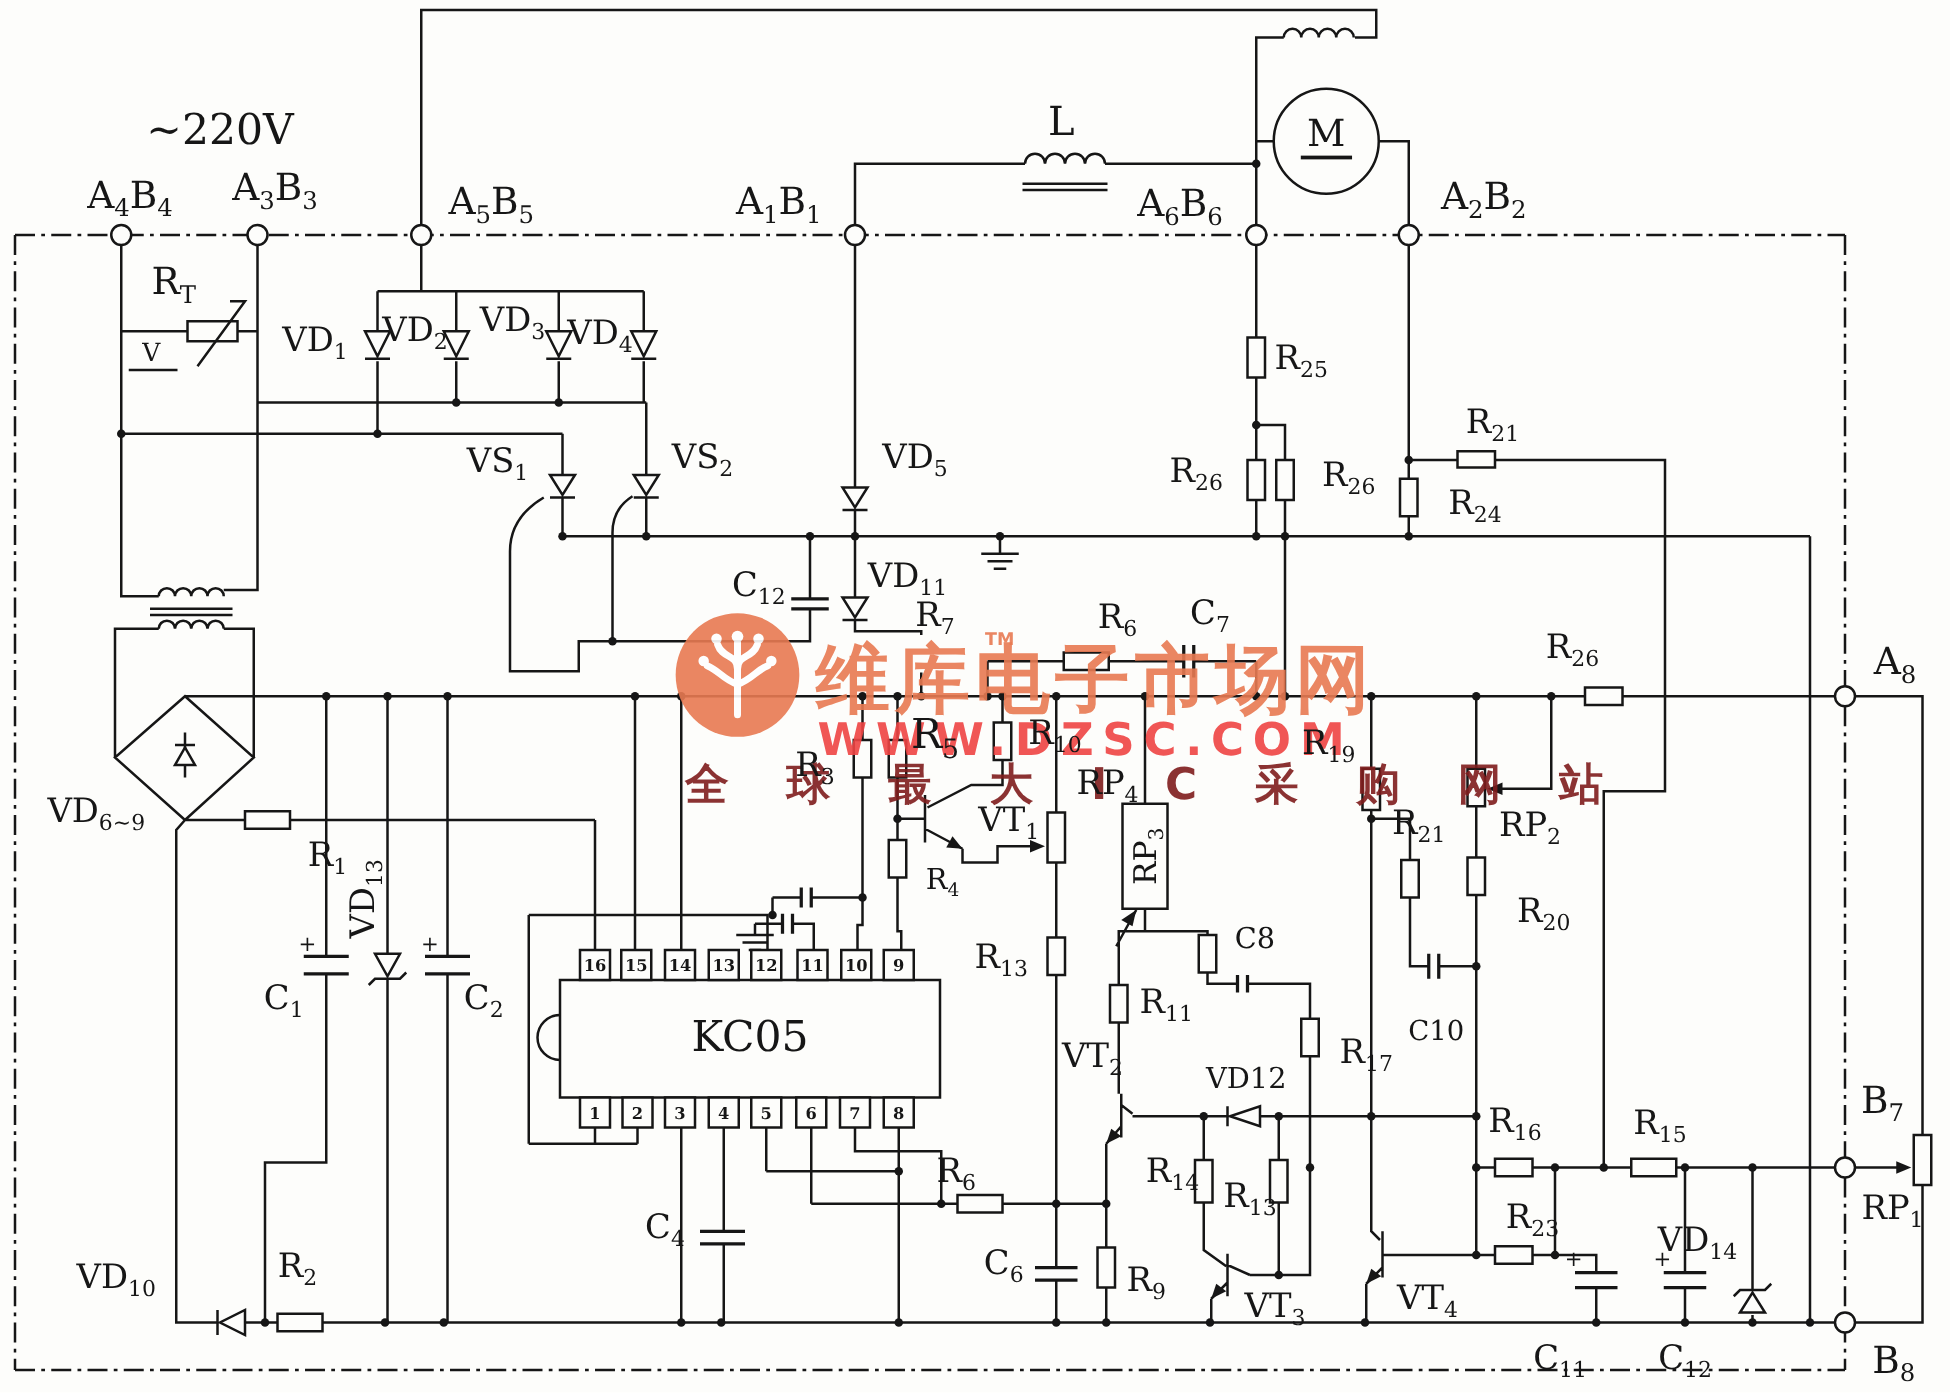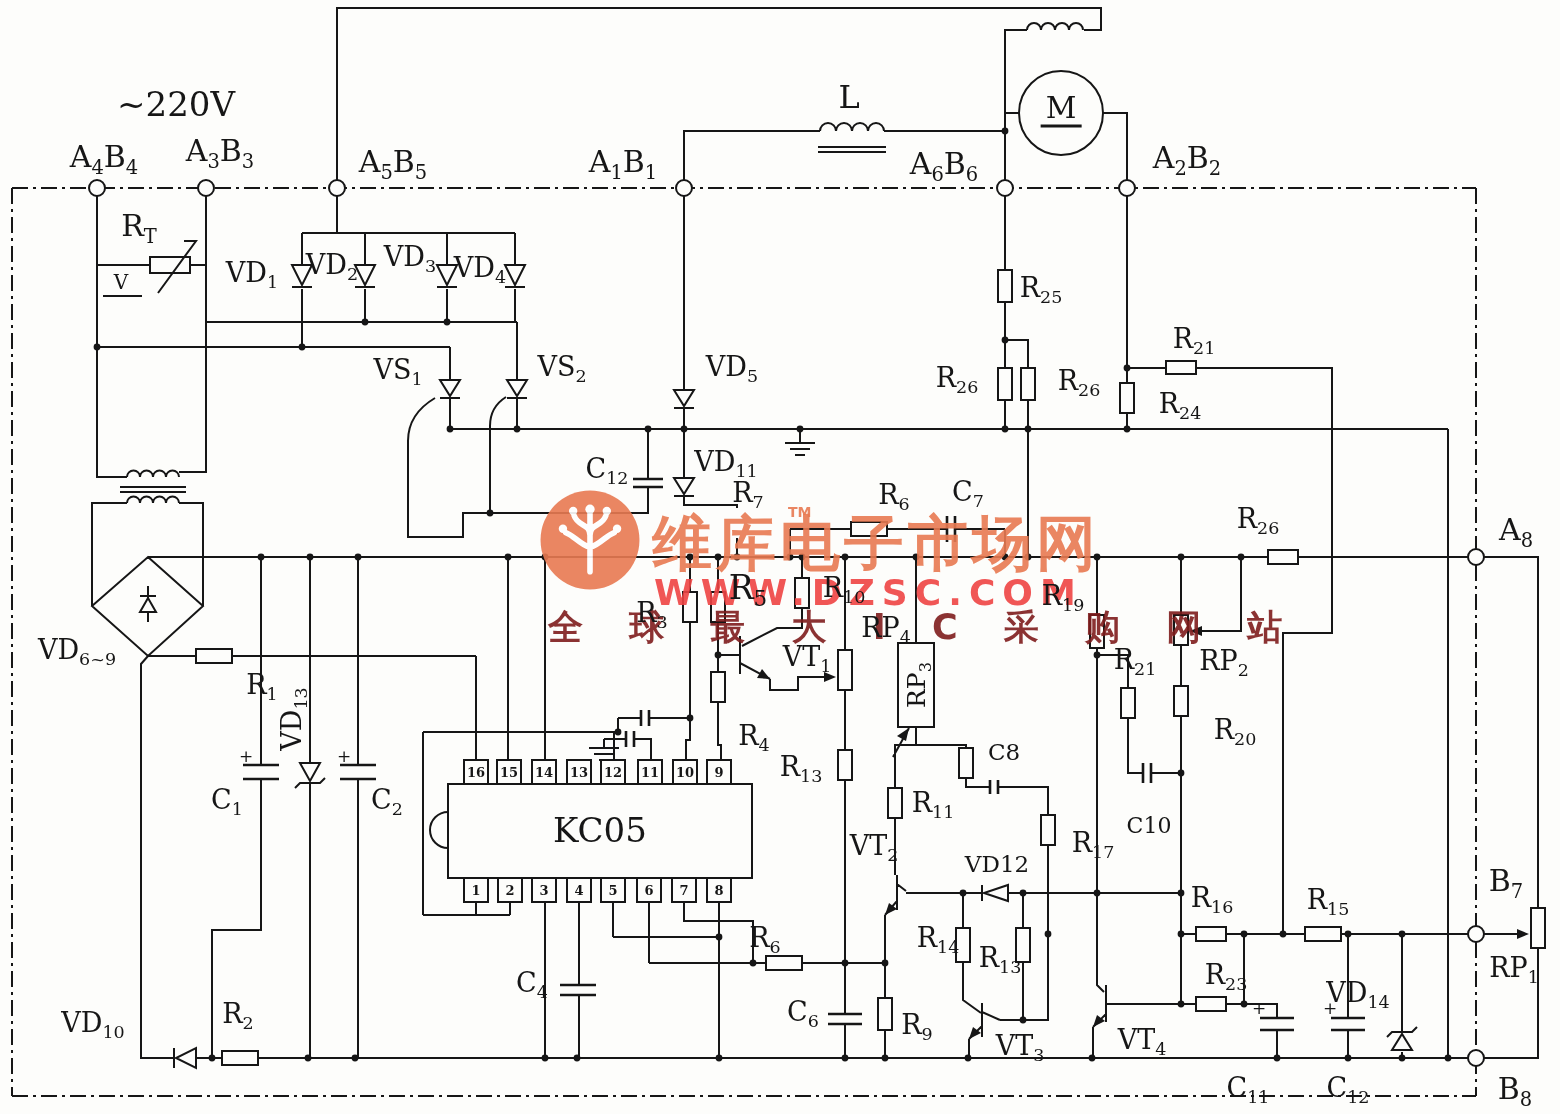--- a/index.html
+++ b/index.html
@@ -390,21 +390,21 @@
       <div class="lbl" style="left: 1258px; top: 518px; font-size: 27px;"><span>R</span><sub>26</sub></div>
       <div class="lbl" style="left: 652px; top: 594px; font-size: 27px; margin-top: 18px;"><span>R</span><sub>3</sub></div>
       <div class="lbl" style="left: 748px; top: 587px; font-size: 33px;"><span>R</span><sub>5</sub></div>
       <div class="lbl" style="left: 844px; top: 587px; font-size: 27px;"><span>R</span><sub>10</sub></div>
       <div class="lbl" style="left: 886px; top: 627px; font-size: 27px;"><span>RP</span><sub>4</sub></div>
       <div class="lbl rot" style="left: 916px; top: 685px; font-size: 25px;"><span>RP</span><sub>3</sub></div>
       <div class="lbl" style="left: 1063px; top: 595px; font-size: 27px;"><span>R</span><sub>19</sub></div>
       <div class="lbl" style="left: 1135px; top: 659px; font-size: 27px;"><span>R</span><sub>21</sub></div>
       <div class="lbl" style="left: 1224px; top: 660px; font-size: 27px;"><span>RP</span><sub>2</sub></div>
       <div class="lbl" style="left: 1235px; top: 729px; font-size: 27px;"><span>R</span><sub>20</sub></div>
-      <div class="lbl" style="left: 754px; top: 735px; font-size: 27px;"><span>R</span><sub>4</sub></div>
+      <div class="lbl" style="left: 754px; top: 705px; font-size: 23px;"><span>R</span><sub>4</sub></div>
       <div class="lbl" style="left: 801px; top: 766px; font-size: 27px;"><span>R</span><sub>13</sub></div>
       <div class="lbl" style="left: 933px; top: 802px; font-size: 27px;"><span>R</span><sub>11</sub></div>
       <div class="lbl" style="left: 1004px; top: 752px; font-size: 23px;"><span>C8</span></div>
       <div class="lbl" style="left: 1149px; top: 826px; font-size: 22px;"><span>C10</span></div>
       <div class="lbl" style="left: 1093px; top: 842px; font-size: 27px;"><span>R</span><sub>17</sub></div>
       <div class="lbl" style="left: 77px; top: 649px; font-size: 27px;"><span>VD</span><sub>6~9</sub></div>
       <div class="lbl" style="left: 217px; top: 684px; font-size: 27px; margin-left: 45px;"><span>R</span><sub>1</sub></div>
       <div class="lbl rot" style="left: 291px; top: 719px; font-size: 27px;"><span>VD</span><sub>13</sub></div>
       <div class="lbl" style="left: 227px; top: 799px; font-size: 27px;"><span>C</span><sub>1</sub></div>
       <div class="lbl" style="left: 387px; top: 799px; font-size: 27px;"><span>C</span><sub>2</sub></div>

